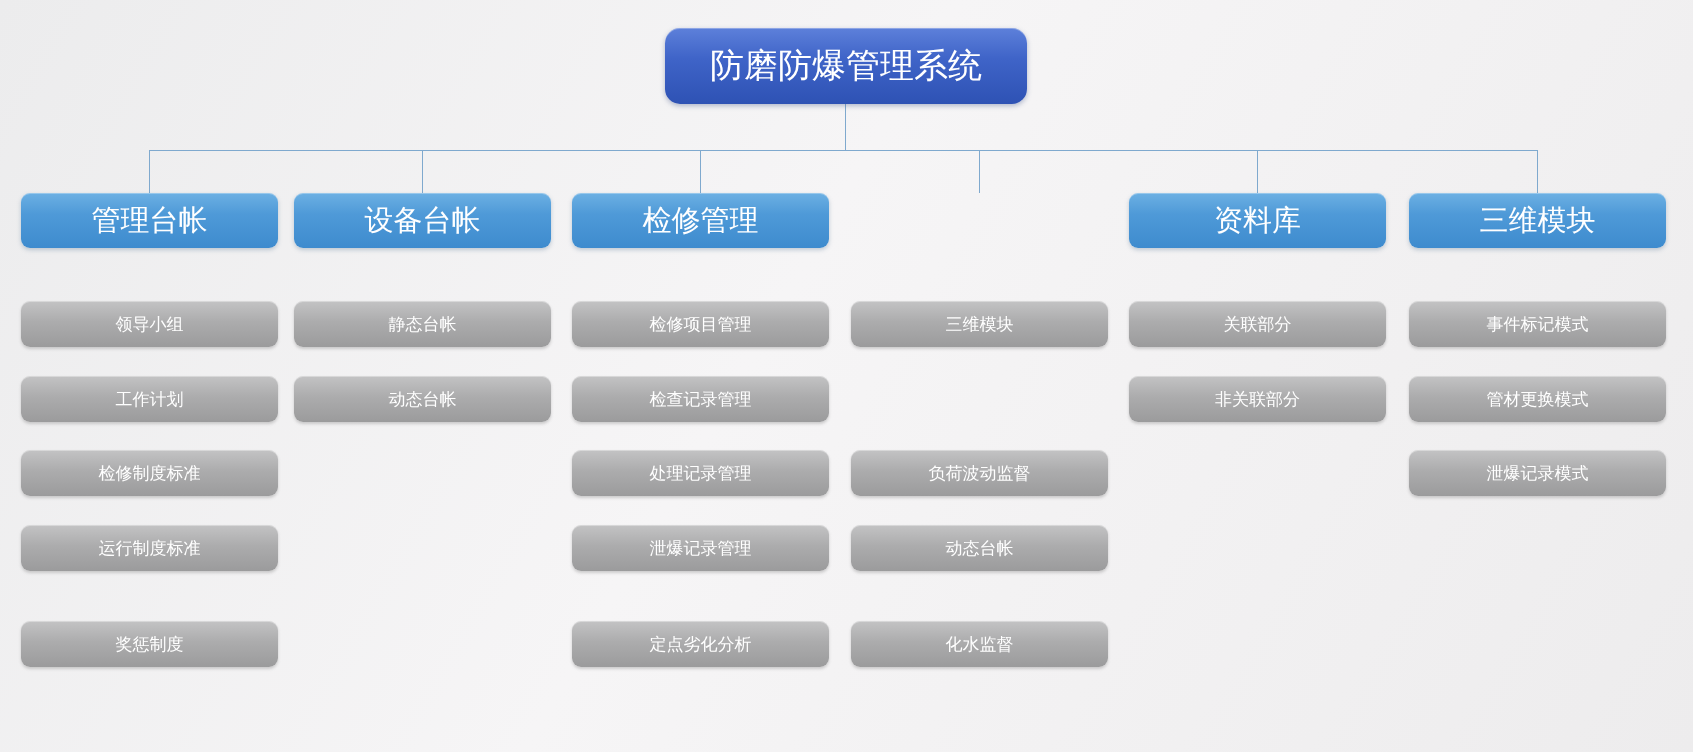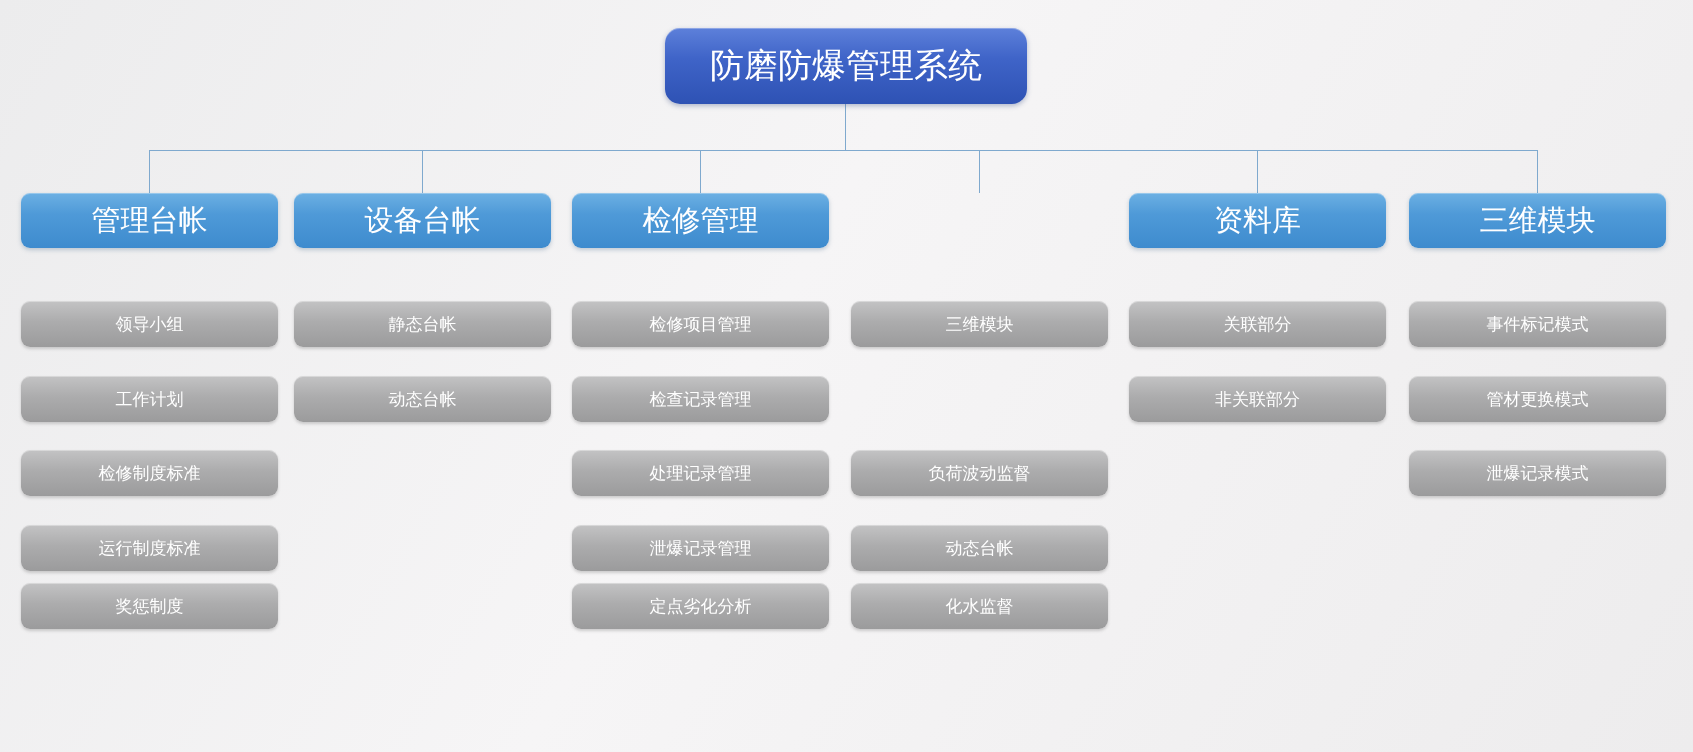--- a/index.html
+++ b/index.html
@@ -22,21 +22,21 @@
   .hdr{
     top:0;height:55px;border-radius:9px;font-size:29px;
     background:linear-gradient(180deg,#6cb0e3 0%,#4f9ad8 38%,#3e8bce 100%);
     box-shadow:0 2px 4px rgba(90,120,150,.35), inset 0 1px 0 rgba(255,255,255,.30);
   }
   .leaf{
     height:46px;border-radius:9px;font-size:17px;
     background:linear-gradient(180deg,#c3c3c4 0%,#acacad 45%,#9b9b9c 100%);
     box-shadow:0 2px 3px rgba(110,110,110,.30), inset 0 1px 0 rgba(255,255,255,.35);
   }
-  .r0{top:108px}.r1{top:183px}.r2{top:257px}.r3{top:332px}.r4{top:390px}.r5{top:481px}
+  .r0{top:108px}.r1{top:183px}.r2{top:257px}.r3{top:332px}.r4{top:428px}.r5{top:481px}
   .c0{left:21px}.c1{left:294px}.c2{left:572px}.c3{left:851px}.c4{left:1129px}.c5{left:1409px}
   .vline,.hline{position:absolute;background:#7fa9ce;}
   .vline{width:1px;}
   .hline{height:1px;}
 </style>
 </head>
 <body>
 
 <div class="canvas">
 

